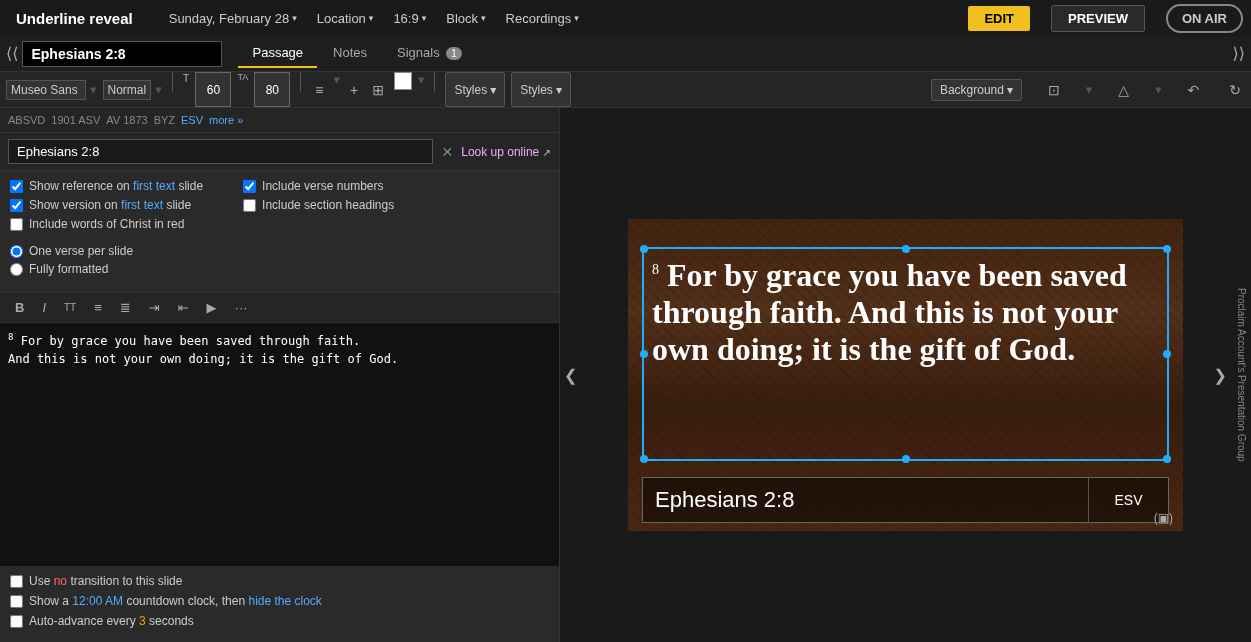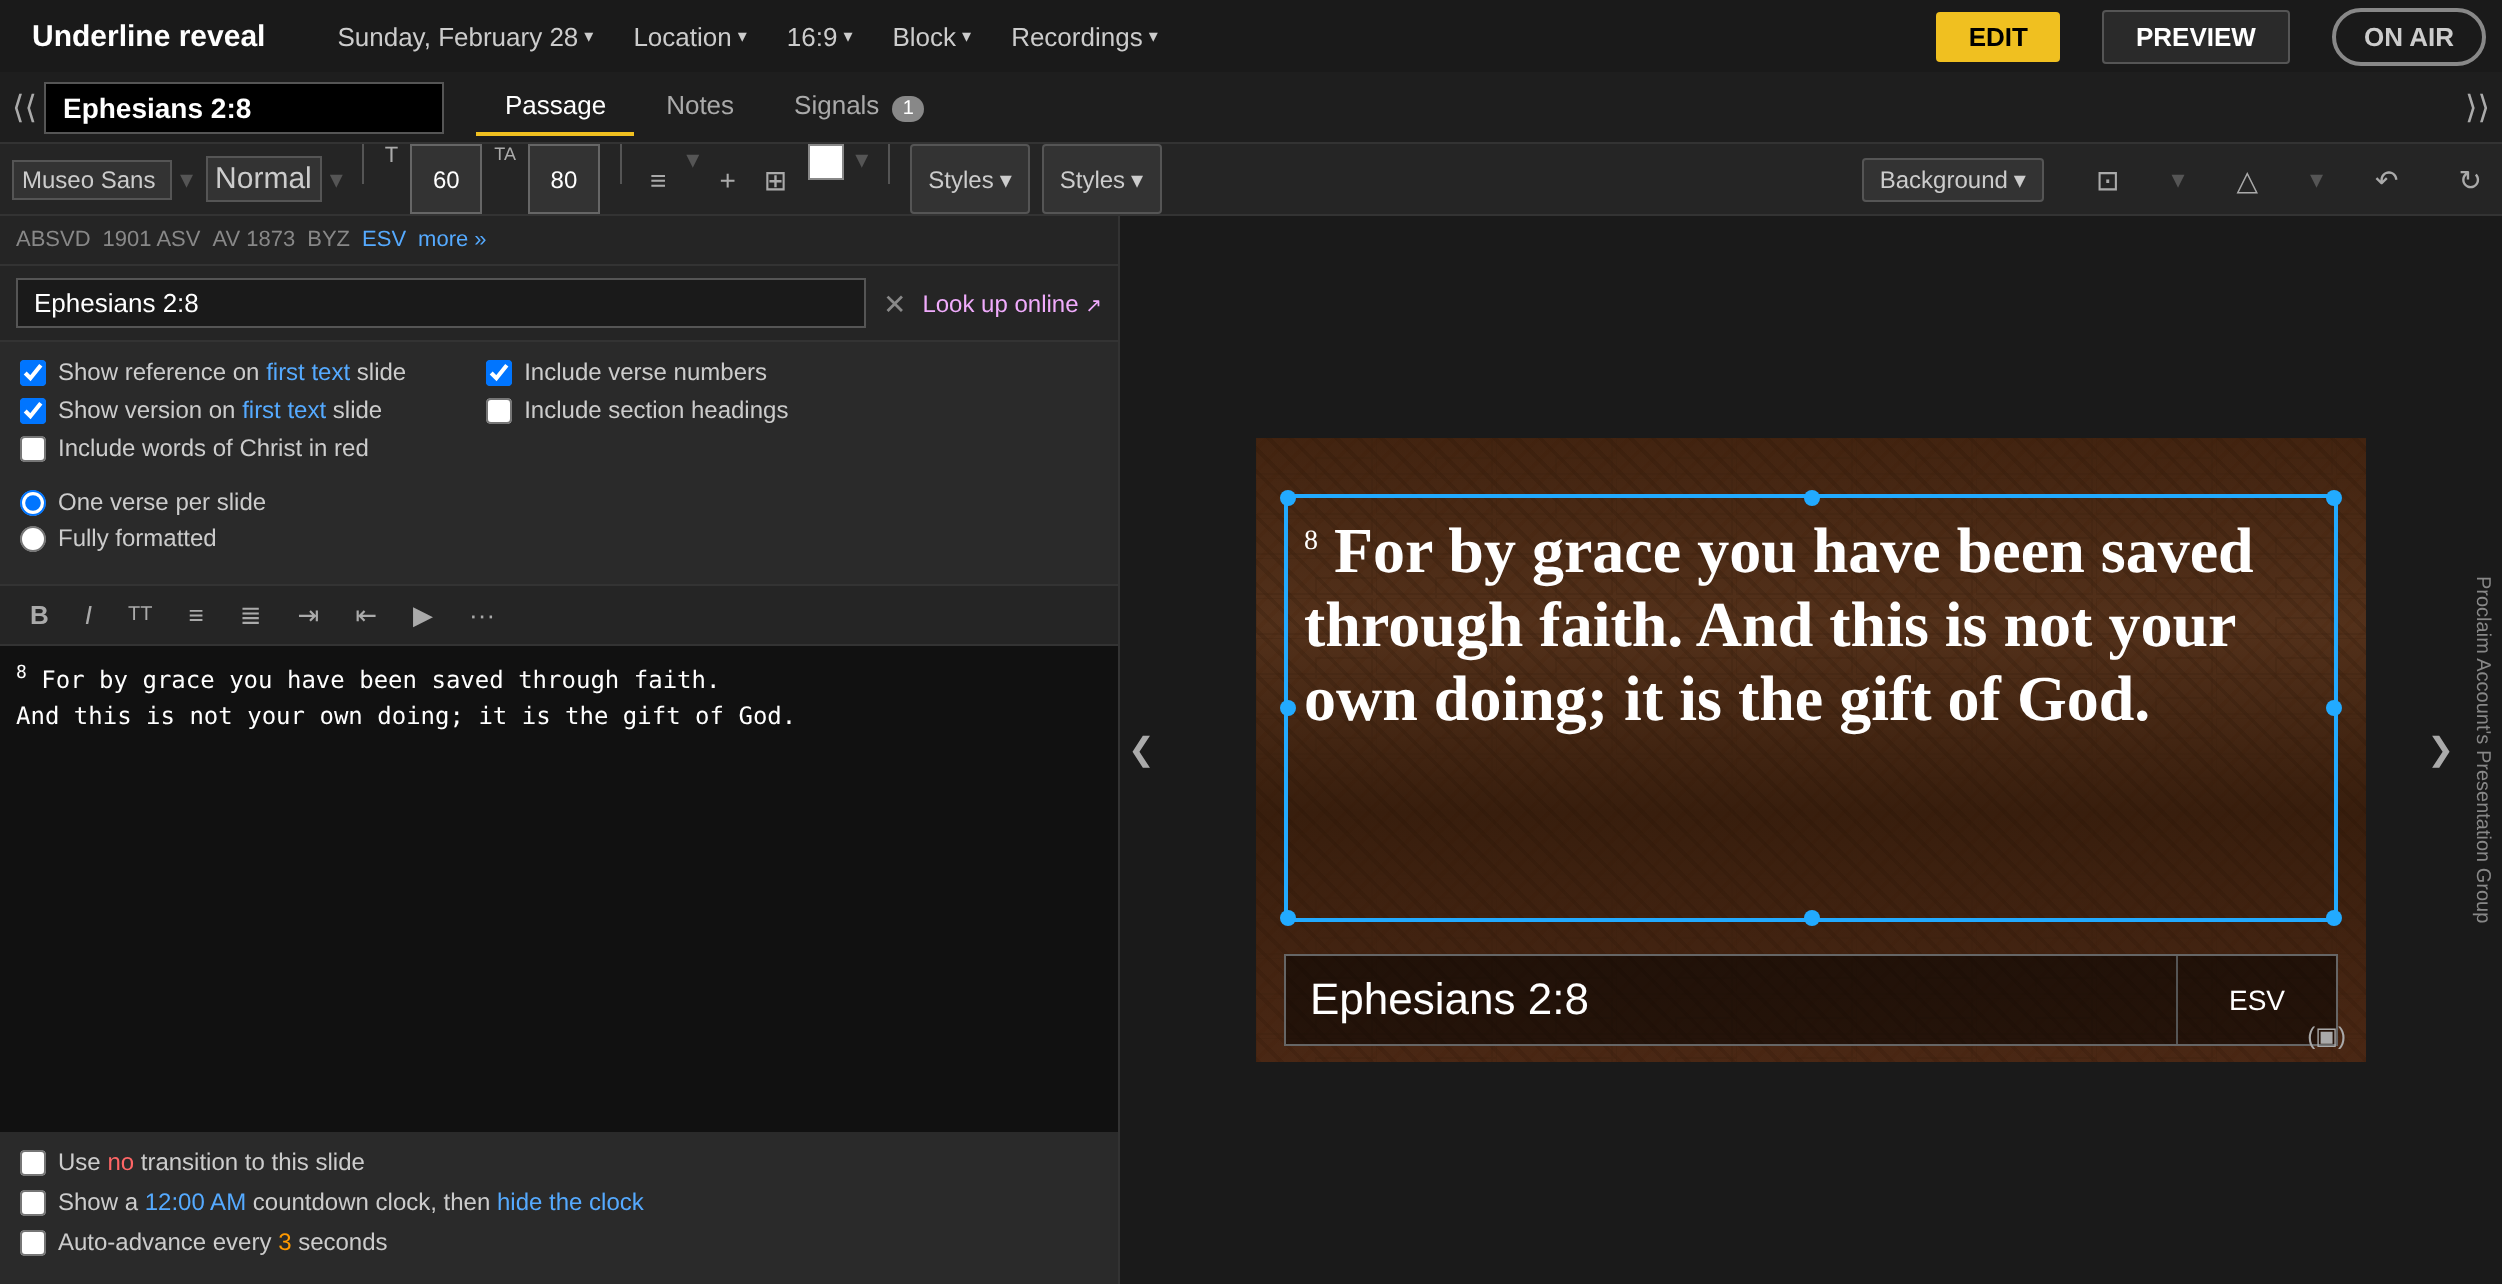--- a/index.html
+++ b/index.html
@@ -22,21 +22,21 @@
     .tab { padding: 6px 14px; cursor: pointer; color: #aaa; border-bottom: 2px solid transparent; font-size: 13px; }
     .tab.active { color: #fff; border-bottom: 2px solid #f0c020; }
     .tab-badge { background: #888; color: #fff; font-size: 10px; border-radius: 8px; padding: 1px 5px; margin-left: 3px; }
     #nav-arrows-left { color: #aaa; font-size: 16px; cursor: pointer; margin-right: 4px; }
     #nav-arrows-right { color: #aaa; font-size: 16px; cursor: pointer; margin-left: auto; }
 
     
     #toolbar { display: flex; background: #252525; height: 36px; padding: 0 6px; gap: 6px; border-bottom: 1px solid #333; }
     .toolbar-group { display: flex; align-items: center; gap: 4px; }
     .toolbar-font { color: #ccc; font-size: 12px; min-width: 80px; background: #333; border: 1px solid #555; padding: 2px 4px; cursor: pointer; }
-    .toolbar-select { color: #ccc; font-size: 15px; background: #333; border: 1px solid #555; padding: 2px 4px; cursor: pointer; }
+    .toolbar-select { color: #ccc; font-size: 12px; background: #333; border: 1px solid #555; padding: 2px 4px; cursor: pointer; }
     .toolbar-num { background: #333; border: 1px solid #666; color: #fff; width: 36px; text-align: center; padding: 2px; font-size: 12px; }
     .toolbar-icon-btn { background: none; border: none; color: #aaa; cursor: pointer; font-size: 14px; padding: 2px 4px; }
     .toolbar-color-swatch { width: 18px; height: 18px; background: #fff; border: 1px solid #888; cursor: pointer; display: inline-block; }
     .toolbar-divider { width: 1px; height: 20px; background: #555; margin: 0 4px; }
     .toolbar-right { margin-left: auto; display: flex; align-items: center; gap: 22px; }
     .toolbar-dropdown { background: #333; border: 1px solid #555; color: #ccc; padding: 3px 8px; cursor: pointer; font-size: 12px; border-radius: 2px; display: flex; align-items: center; gap: 3px; }
 
     
     #main { display: flex; height: calc(642px - 36px - 36px - 36px); }
 

